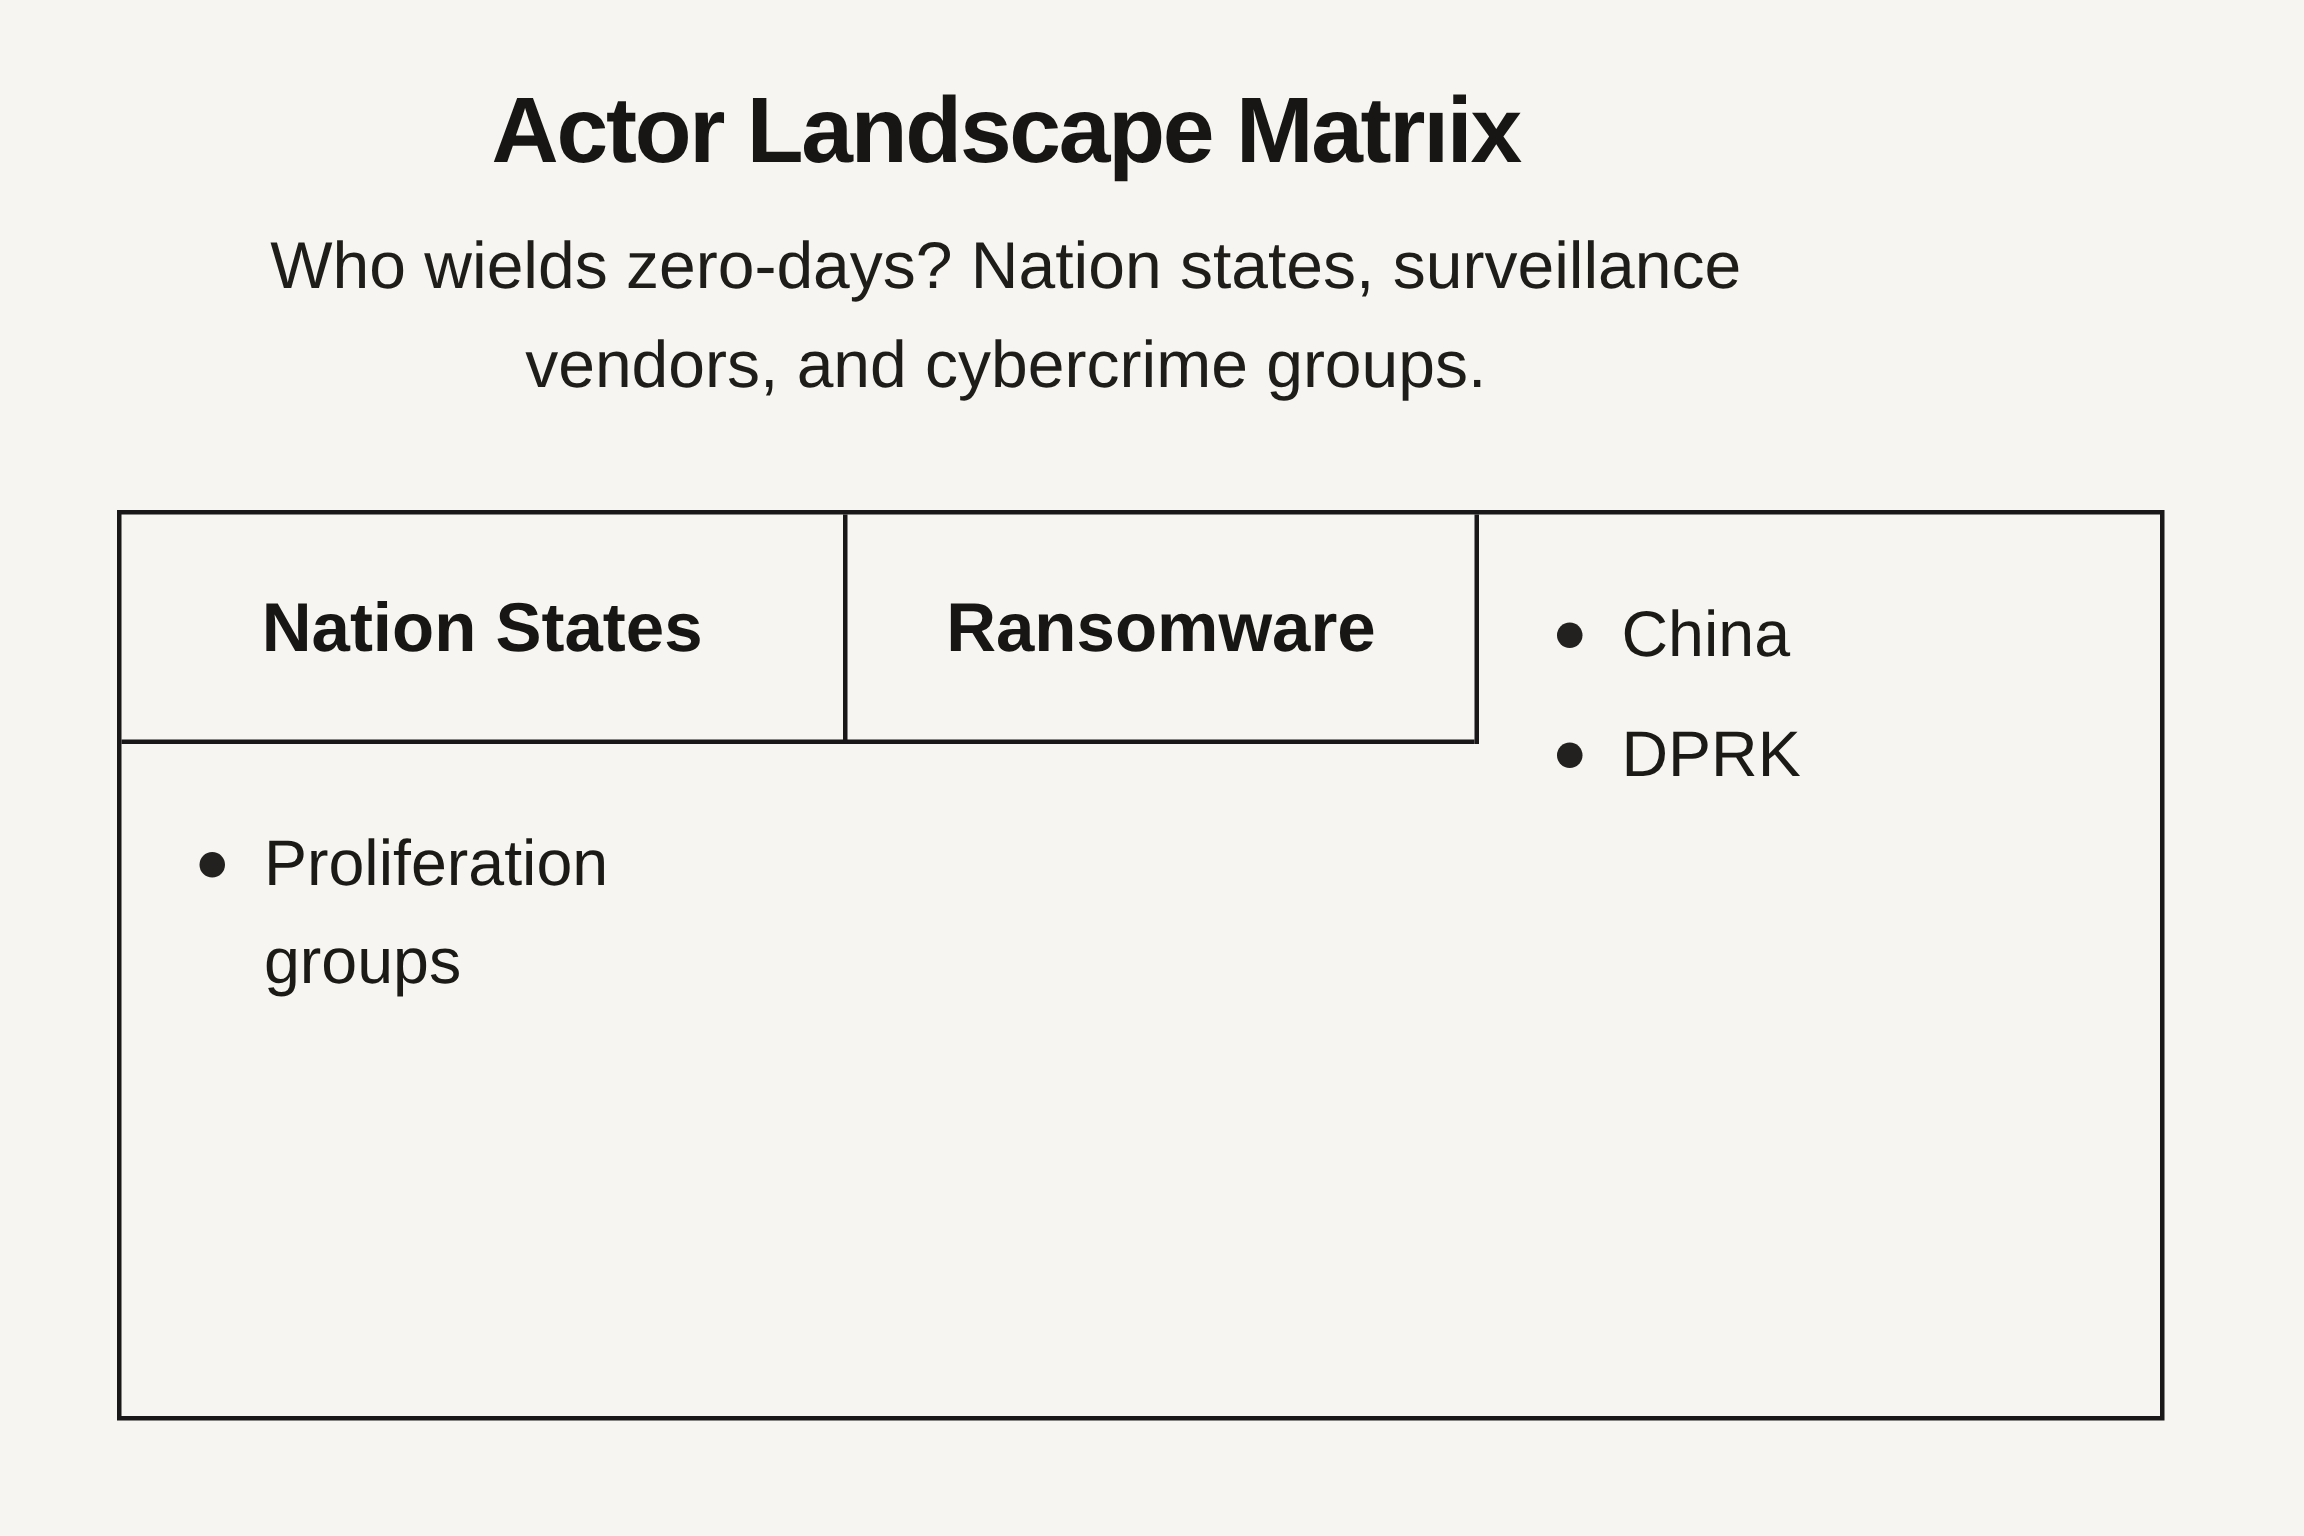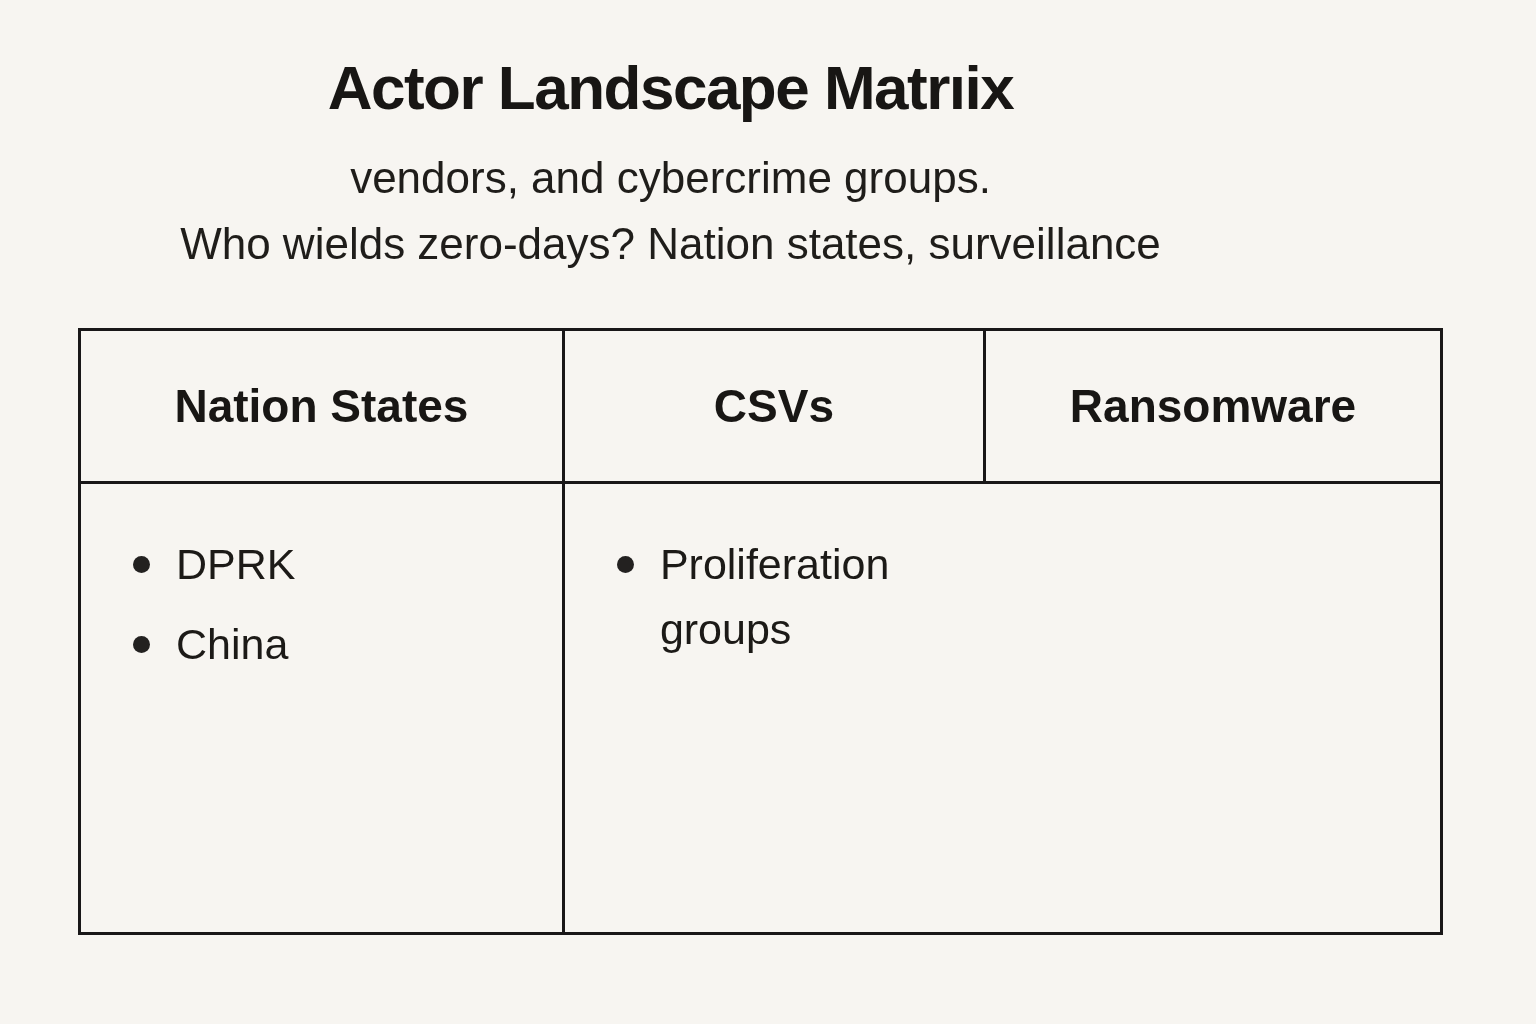--- a/index.html
+++ b/index.html
@@ -27,21 +27,21 @@
     margin-top: 22px;
     text-align: center;
     font-size: 44px;
     font-weight: 400;
     line-height: 66px;
     color: #1f1d1a;
   }
   .matrix-table {
     position: absolute;
     left: 78px;
-    top: 328px;
+    top: 340px;
     width: 1365px;
     height: 607px;
     display: grid;
     grid-template-columns: 483fr 423fr 459fr;
     grid-template-rows: 153px 1fr;
     border: 3px solid #191718;
     background: transparent;
   }
   .header-cell {
     border-bottom: 3px solid #191718;
@@ -87,39 +87,38 @@
   .col-cybercrime .bullet-text { max-width: 292px; }
 </style>
 </head>
 <body>
 
 <div class="slide">
 
   <h1 class="page-title">Actor Landscape Matrıix</h1>
 
   <div class="page-subtitle">
+    <div>Who wields zero-days? Nation states, surveillance</div>
     <div>vendors, and cybercrime groups.</div>
-    <div>Who wields zero-days? Nation states, surveillance</div>
   </div>
 
   <div class="matrix-table">
 
     <div class="header-cell">Nation States</div>
-    <div class="header-cell">CSVs</div>
     <div class="header-cell">Ransomware</div>
 
     <div class="body-cell col-nation-states">
       <ul class="bullet-list">
         <li class="bullet-item">
           <span class="bullet-dot"></span>
-          <span class="bullet-text">DPRK</span>
+          <span class="bullet-text">China</span>
         </li>
         <li class="bullet-item">
           <span class="bullet-dot"></span>
-          <span class="bullet-text">China</span>
+          <span class="bullet-text">DPRK</span>
         </li>
       </ul>
     </div>
 
     <div class="body-cell col-csvs">
       <ul class="bullet-list">
         <li class="bullet-item">
           <span class="bullet-dot"></span>
           <span class="bullet-text">Proliferation groups</span>
         </li>

